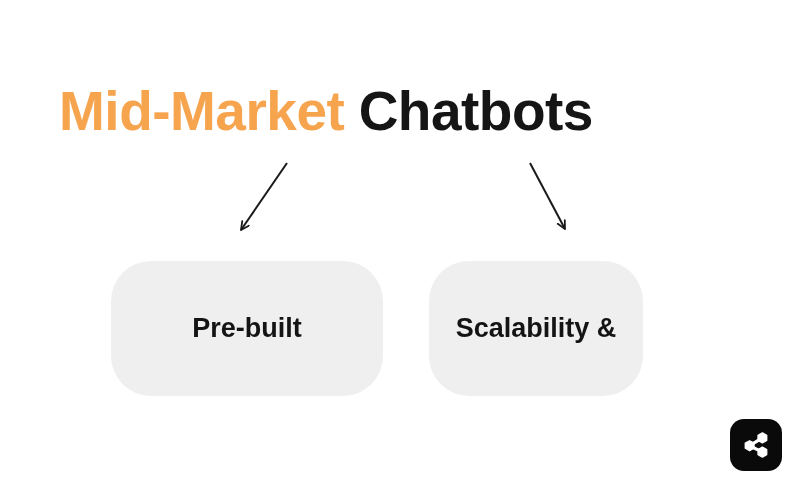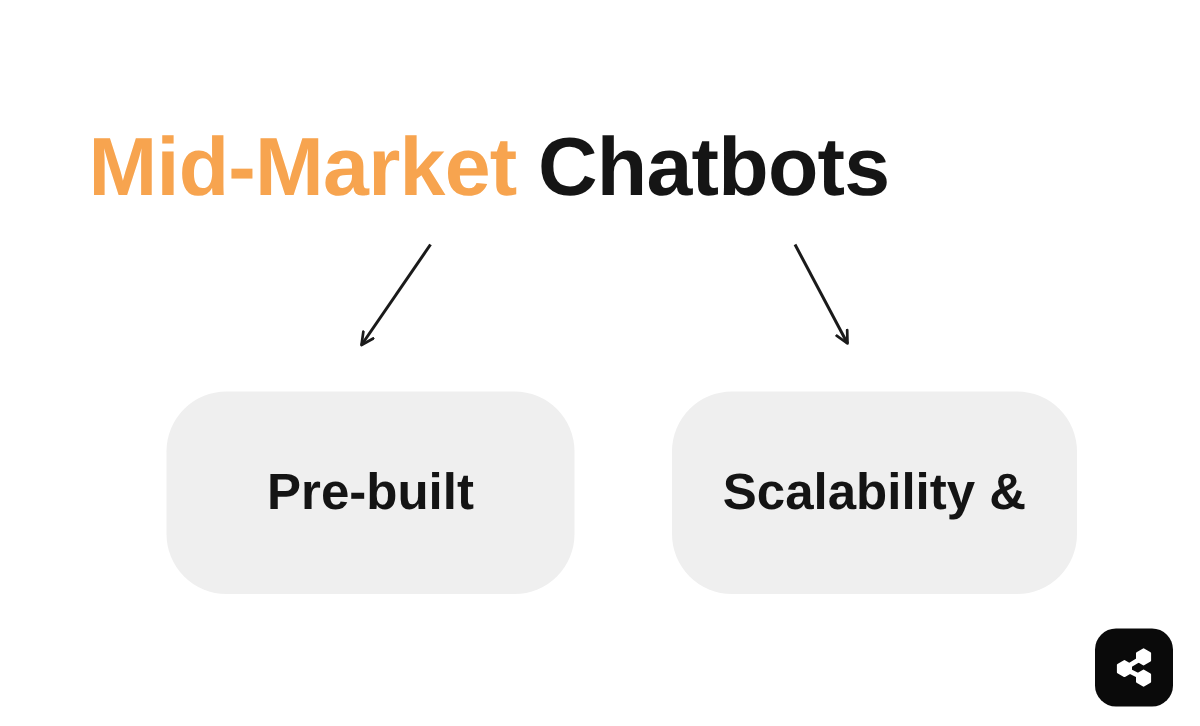--- a/index.html
+++ b/index.html
@@ -39,26 +39,26 @@
     top: 261px;
     height: 135px;
     background: #EFEFEF;
     border-radius: 40px;
     display: flex;
     flex-direction: column;
     align-items: center;
     justify-content: center;
     text-align: center;
     color: #141414;
-    font-size: 34px;
+    font-size: 27px;
     line-height: 37px;
     font-weight: 600;
   }
   .card-left  { left: 111px; width: 272px; }
-  .card-right { left: 448px; width: 270px; }
+  .card-right { left: 429px; width: 214px; }
   .share {
     position: absolute;
     left: 730px;
     top: 419px;
     width: 52px;
     height: 52px;
     border: none;
     padding: 0;
     background: #0A0A0A;
     border-radius: 14px;

